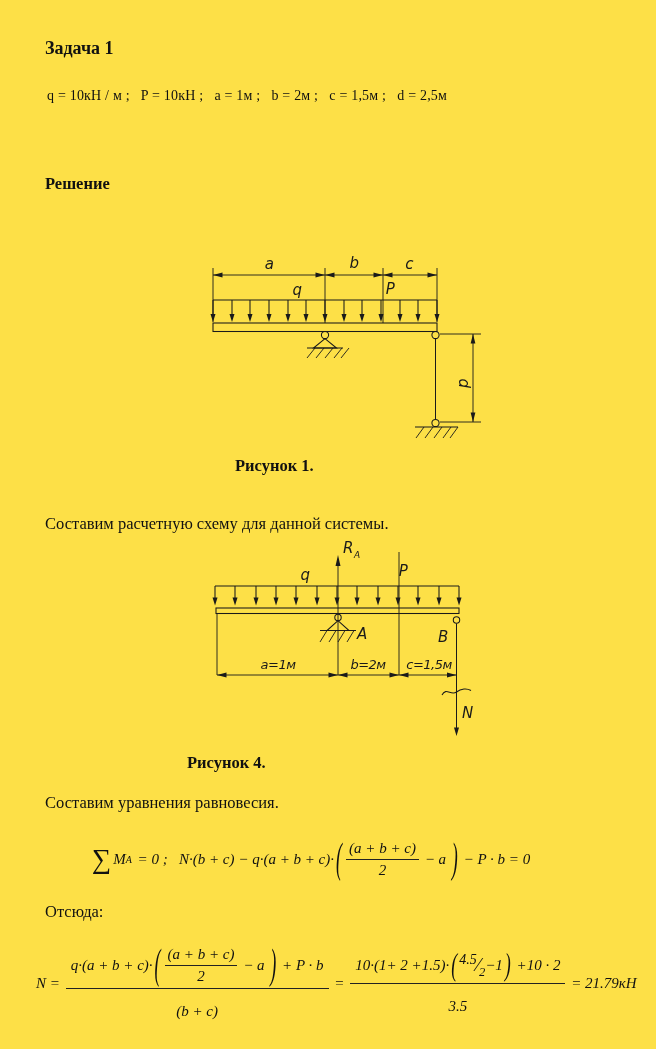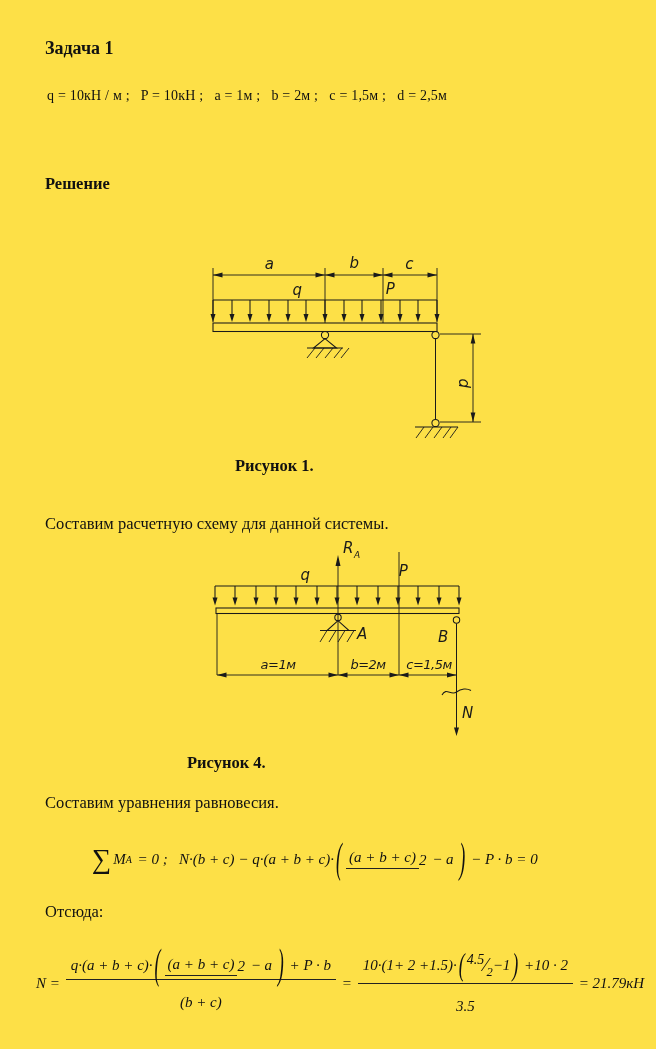--- a/index.html
+++ b/index.html
@@ -11,21 +11,21 @@
   .body-text{font-size:16.5px;}
   .given{font-size:14px;letter-spacing:.2px;}
   .cap{font-weight:bold;font-size:16.5px;}
   
   .eq{position:absolute;display:flex;align-items:center;white-space:pre;
       font-style:italic;font-size:15px;color:#111;}
   .sum{font-style:normal;font-size:27px;line-height:1;margin-right:2px;}
   .msub{font-size:10px;vertical-align:-4px;margin-right:2px;}
   .bp{display:inline-block;transform:scaleY(2.35);font-size:18px;font-weight:300;margin:0 2px;}
   .bp3{display:inline-block;transform:scaleY(1.7);font-size:18px;font-weight:300;margin:0 2px;}
-  .ifrac{display:inline-flex;flex-direction:row;align-items:center;vertical-align:middle;margin:0 2px;}
+  .ifrac{display:inline-flex;flex-direction:column;align-items:center;vertical-align:middle;margin:0 2px;}
   .ifrac .n{display:block;padding:0 3px 2px;border-bottom:1px solid #222;}
   .ifrac .d{display:block;padding-top:2px;}
   .bfrac{display:inline-flex;flex-direction:column;align-items:center;margin:0 2px;}
   .bfrac .top{display:flex;align-items:center;border-bottom:1.2px solid #222;padding:0 5px 3px;}
   .bfrac .bot{padding-top:14px;}
   .sfn{font-size:14px;vertical-align:7px;}
   .sfs{font-size:19px;letter-spacing:-1px;}
   .sfd{font-size:12.5px;vertical-align:-5px;}
   
   .fig{position:absolute;}

